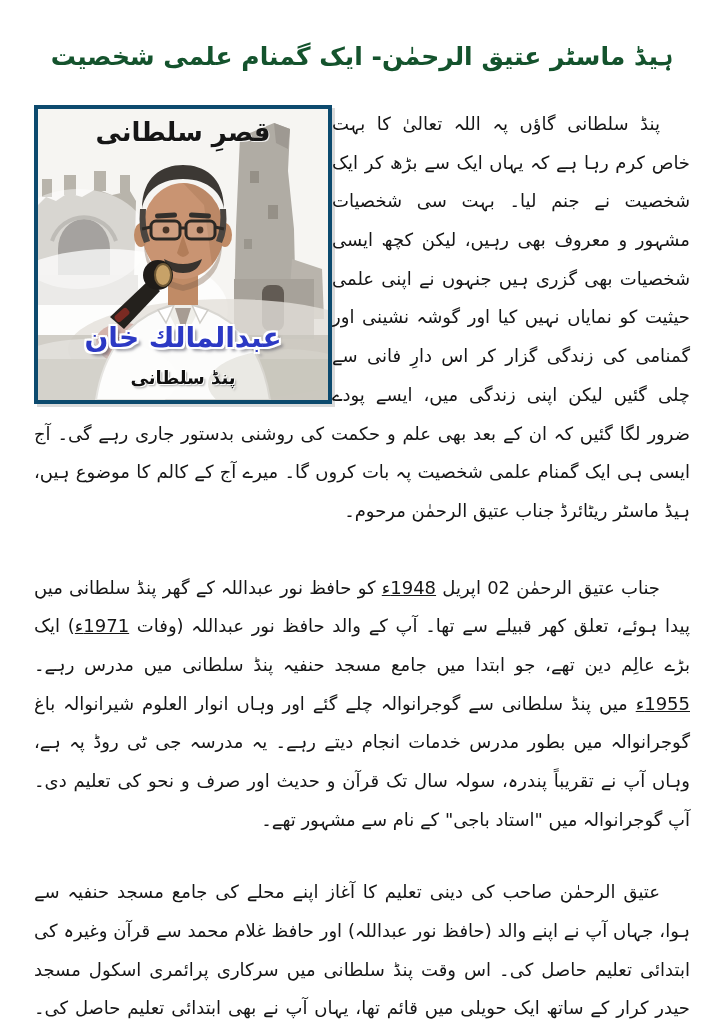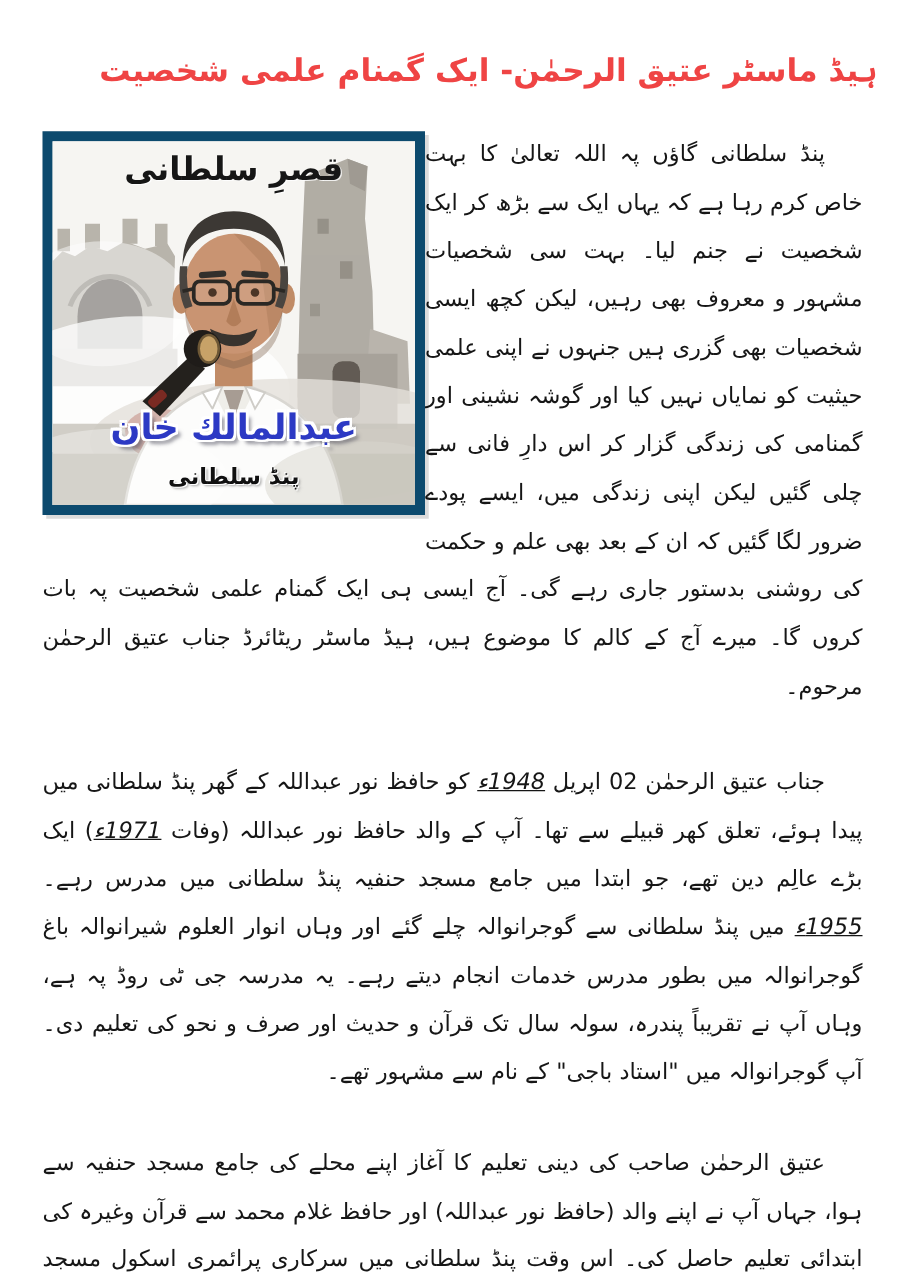--- a/index.html
+++ b/index.html
@@ -9,41 +9,42 @@
     box-sizing:border-box;
     padding:42px 22px 0 22px;
     background:#ffffff;
     direction:rtl;
     font-family:"DejaVu Sans", sans-serif;
     color:#131313;
     overflow:hidden;
   }
   .title{
     margin:0 0 34px 0;
+    text-align:center;
     font-size:25px;
     font-weight:bold;
-    color:#ef4444;
+    color:#14532d;
   }
   .para{
     margin:12px;
     font-size:18px;
     line-height:2.15;
     text-align:justify;
     text-indent:30px;
     color:#161616;
   }
-  .para span.u{text-decoration:underline;font-style:italic;}
+  .para span.u{text-decoration:underline;}
   .p2{margin-top:26px;}
   .p3{margin-top:34px;}
   .clear{clear:both;}
   
   .photo{
     float:left;
     width:290px;height:291px;
-    border:8px solid #0c4a6e;
+    border:4px solid #0c4a6e;
     margin:0 0 10px 0;
     margin-left:12px;
     position:relative;
     background:#f5f4f1;
     box-shadow:3px 3px 0 rgba(0,0,0,0.14);
   }
   .photo svg{position:absolute;left:0;top:0;width:100%;height:100%;}
   .cap{
     position:absolute;left:0;right:0;
     text-align:center;

